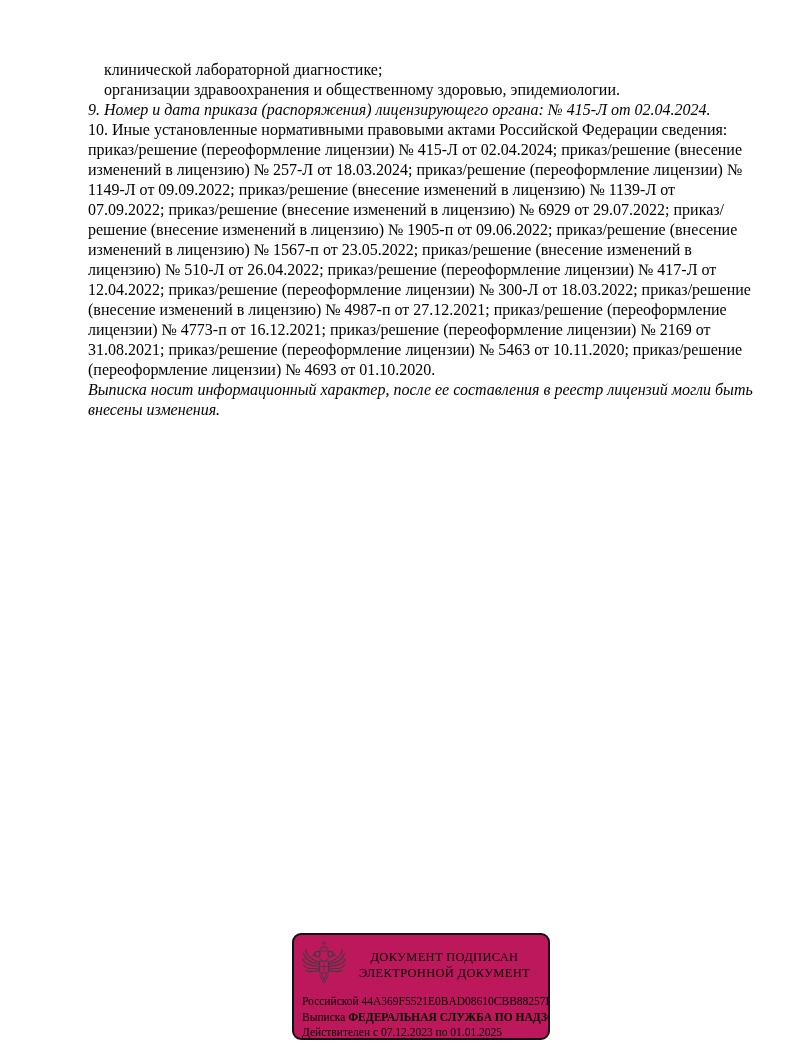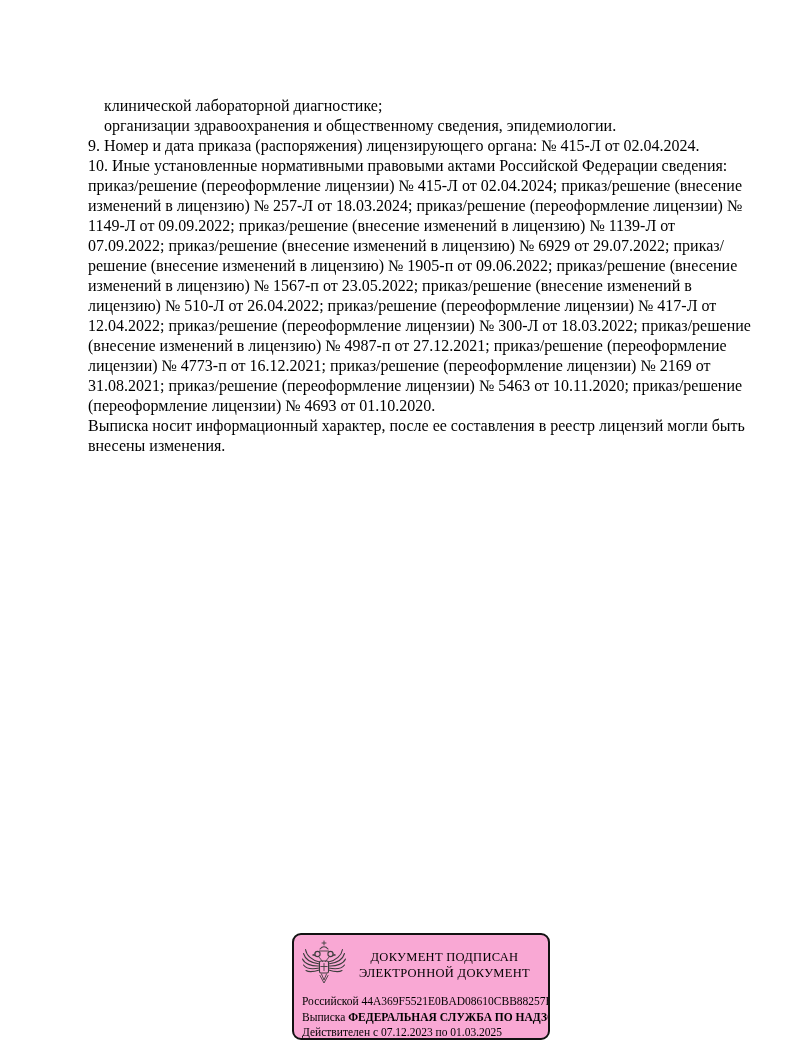--- a/index.html
+++ b/index.html
@@ -16,38 +16,37 @@
     overflow: hidden;
   }
   .content {
     position: absolute;
     left: 88px;
     top: 60px;
     width: 666px;
     font-size: 16px;
     line-height: 20px;
     text-align: left;
-    margin-top: 36px;
   }
   .content p { margin: 0; }
   .cont-line { padding-left: 16px; }
-  .para-9  { margin-top: 19px; }
+  .para-9  { margin-top: 19px; font-style: italic; }
   .para-10 { margin-top: 21px; }
-  .note    { margin-top: 13px; }
+  .note    { margin-top: 13px; font-style: italic; }
 
   .stamp {
     position: absolute;
     left: 292px;
     top: 933px;
     width: 258px;
     height: 107px;
     box-sizing: border-box;
     border: 2px solid #121212;
     border-radius: 9px;
-    background: #f9a8d4;
+    background: #be185d;
     overflow: hidden;
   }
   .stamp-top {
     display: flex;
     align-items: flex-start;
     padding: 5px 6px 0 7px;
   }
   .emblem {
     width: 46px;
     height: 50px;
@@ -70,21 +69,21 @@
     line-height: 15.5px;
   }
   .stamp-line { white-space: nowrap; overflow: hidden; }
   .owner-value { font-weight: bold; }
 </style>
 </head>
 <body>
 
 <div class="content">
   <p class="cont-line">клинической лабораторной диагностике;</p>
-  <p class="cont-line">организации здравоохранения и общественному сведения, эпидемиологии.</p>
+  <p class="cont-line">организации здравоохранения и общественному здоровью, эпидемиологии.</p>
   <p class="para-9">9. Номер и дата приказа (распоряжения) лицензирующего органа: № 415-Л от 02.04.2024.</p>
   <p class="para-10">10. Иные установленные нормативными правовыми актами Российской Федерации сведения: приказ/решение (переоформление лицензии) № 415-Л от 02.04.2024; приказ/решение (внесение изменений в лицензию) № 257-Л от 18.03.2024; приказ/решение (переоформление лицензии) № 1149-Л от 09.09.2022; приказ/решение (внесение изменений в лицензию) № 1139-Л от 07.09.2022; приказ/решение (внесение изменений в лицензию) № 6929 от 29.07.2022; приказ/решение (внесение изменений в лицензию) № 1905-п от 09.06.2022; приказ/решение (внесение изменений в лицензию) № 1567-п от 23.05.2022; приказ/решение (внесение изменений в лицензию) № 510-Л от 26.04.2022; приказ/решение (переоформление лицензии) № 417-Л от 12.04.2022; приказ/решение (переоформление лицензии) № 300-Л от 18.03.2022; приказ/решение (внесение изменений в лицензию) № 4987-п от 27.12.2021; приказ/решение (переоформление лицензии) № 4773-п от 16.12.2021; приказ/решение (переоформление лицензии) № 2169 от 31.08.2021; приказ/решение (переоформление лицензии) № 5463 от 10.11.2020; приказ/решение (переоформление лицензии) № 4693 от 01.10.2020.</p>
   <p class="note">Выписка носит информационный характер, после ее составления в реестр лицензий могли быть внесены изменения.</p>
 </div>
 
 <div class="stamp">
   <div class="stamp-top">
     <span class="emblem">
       <svg width="46" height="50" viewBox="0 0 46 50" xmlns="http://www.w3.org/2000/svg" fill="none" stroke="#3d3d3d" stroke-width="1.1" stroke-linecap="round">
 
@@ -122,15 +121,15 @@
       <div>ЭЛЕКТРОННОЙ ДОКУМЕНТ</div>
     </div>
   </div>
   <div class="stamp-lines">
     <div class="stamp-line">
       <span>Российской</span> <span>44A369F5521E0BAD08610CBB88257ED3</span>
     </div>
     <div class="stamp-line">
       <span>Выписка</span> <span class="owner-value">ФЕДЕРАЛЬНАЯ СЛУЖБА ПО НАДЗОРУ В С</span>
     </div>
-    <div class="stamp-line">Действителен с 07.12.2023 по 01.03.2025</div>
+    <div class="stamp-line">Действителен с 07.12.2023 по 01.01.2025</div>
   </div>
 </div>
 
 </body></html>

